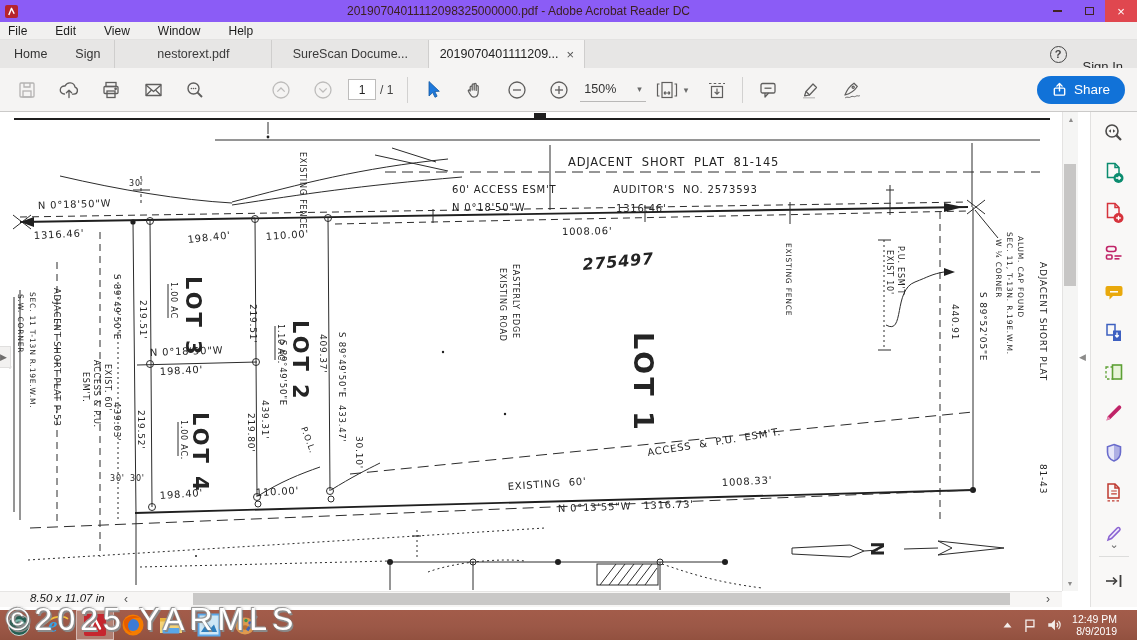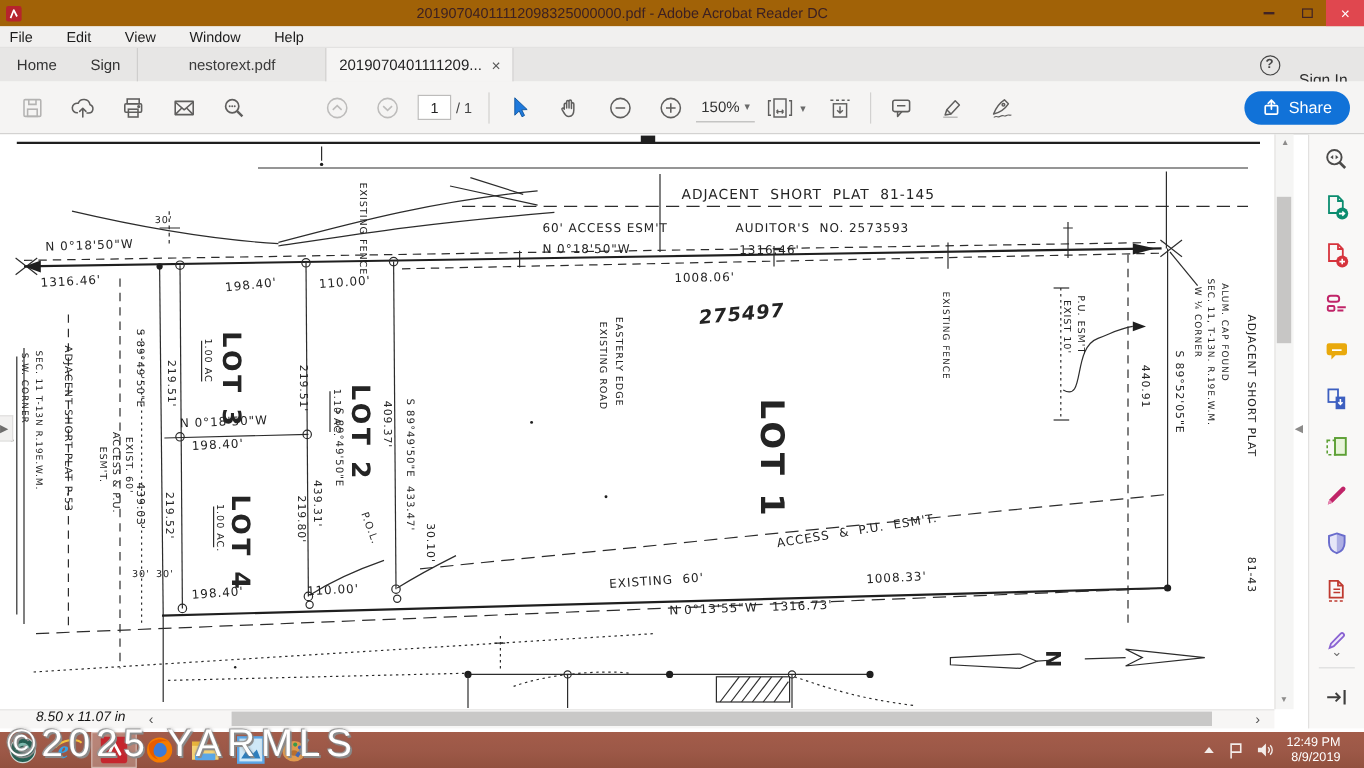--- a/index.html
+++ b/index.html
@@ -1,20 +1,20 @@
 <!DOCTYPE html>
 <html><head>
 <meta charset="utf-8">
 <style>
   *{margin:0;padding:0;box-sizing:border-box;}
   html,body{width:1137px;height:640px;overflow:hidden;background:#fff;
     font-family:"Liberation Sans",sans-serif;-webkit-font-smoothing:antialiased;}
   .abs{position:absolute;}
   
-  #titlebar{left:0;top:0;width:1137px;height:22px;background:#a16207;display:flex;align-items:center;}
+  #titlebar{left:0;top:0;width:1137px;height:22px;background:#8b5cf6;display:flex;align-items:center;}
   #titlebar .logo{width:13px;height:13px;margin-left:5px;background:#b6242d;border-radius:2px;
     display:flex;align-items:center;justify-content:center;}
   #title-text{position:absolute;left:0;right:100px;text-align:center;font-size:12px;color:#3c2022;}
   .wbtns{margin-left:auto;display:flex;height:22px;}
   .wbtn{width:32px;height:22px;display:flex;align-items:center;justify-content:center;}
   .wbtn.close{background:#e0474f;color:#fff;font-size:13px;}
   .glyph-min{width:9px;height:2px;background:#402325;}
   .glyph-max{width:9px;height:8px;border:1.4px solid #402325;}
   
   #menubar{left:0;top:22px;width:1137px;height:18px;background:#f1f0ef;display:flex;align-items:center;
@@ -33,21 +33,21 @@
   #signin{font-size:13px;color:#2b2b2b;margin-top:24px;}
   
   #toolbar{left:0;top:68px;width:1137px;height:44px;background:#f5f4f3;border-bottom:1px solid #cbcac9;
     display:flex;align-items:center;}
   .tbi{width:30px;height:30px;display:flex;align-items:center;justify-content:center;flex:0 0 auto;}
   .tb-gap{width:12px;flex:0 0 auto;} .tb-gap-big{width:56px;flex:0 0 auto;}
   .tb-div{width:1px;height:26px;background:#d2d1d0;margin:0 10px;flex:0 0 auto;}
   #page-box{width:28px;height:21px;border:1px solid #bdbcbb;background:#fff;font-size:12px;color:#222;
     display:flex;align-items:center;justify-content:center;margin:0 4px 0 10px;}
   #page-total{font-size:12px;color:#444;margin-right:4px;}
-  #zoom-box{display:flex;align-items:center;gap:4px;border-bottom:1px solid #b9b8b7;height:24px;
+  #zoom-box{display:flex;align-items:center;gap:21px;border-bottom:1px solid #b9b8b7;height:24px;
     padding:0 4px;margin:0 6px;font-size:12.5px;color:#333;}
   #share-btn{margin-left:auto;margin-right:12px;height:28px;background:#1172d8;border-radius:15px;
     color:#fff;display:flex;align-items:center;gap:7px;padding:0 15px;font-size:13.5px;}
   
   #viewport{left:0;top:112px;width:1062px;height:479px;background:#ffffff;overflow:hidden;}
   
   #vscroll{left:1062px;top:112px;width:16px;height:479px;background:#f5f5f4;border-left:1px solid #e4e3e2;}
   .scr-arrow{width:16px;height:15px;display:flex;align-items:center;justify-content:center;
     color:#8d8c8b;font-size:7px;}
   #v-thumb{position:absolute;left:1.5px;top:52px;width:12px;height:122px;background:#c7c6c5;}
@@ -122,20 +122,23 @@
   <span>View</span>
   <span>Window</span>
   <span>Help</span>
 </div>
 
 <div id="tabbar" class="abs">
   <div class="tab">Home</div>
   <div class="tab">Sign</div>
   <div class="tab doctab">
     <span>nestorext.pdf</span>
+  </div>
+  <div class="tab doctab">
+    <span>SureScan Docume...</span>
   </div>
   <div class="tab doctab active">
     <span>2019070401111209...</span>
     <span class="tab-close">×</span>
   </div>
   <div id="tab-right">
     <div id="help-icon">?</div>
     <div id="signin">Sign In</div>
   </div>
 </div>

